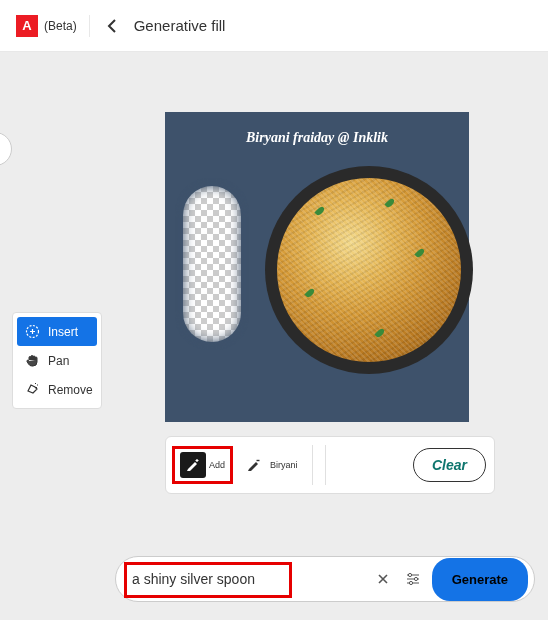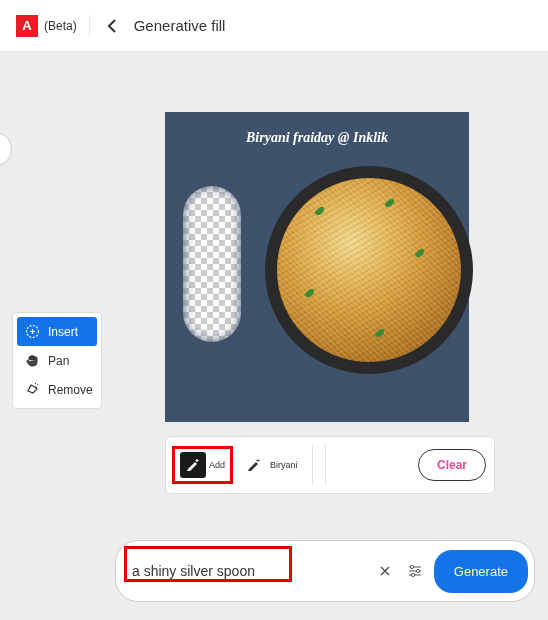--- a/index.html
+++ b/index.html
@@ -30,27 +30,27 @@
     .sel-area { position: absolute; left: 18px; top: 74px; width: 58px; height: 156px; border-radius: 30px; background-image: linear-gradient(45deg,#ccc 25%,transparent 25%),linear-gradient(-45deg,#ccc 25%,transparent 25%),linear-gradient(45deg,transparent 75%,#ccc 75%),linear-gradient(-45deg,transparent 75%,#ccc 75%); background-size: 12px 12px; background-position: 0 0,0 6px,6px -6px,-6px 0; background-color: #fff; filter: blur(0.5px); }
     .sel-area::after { content: ""; position: absolute; inset: -8px; border-radius: 34px; box-shadow: inset 0 0 12px 8px #3e526b; }
 
     .toolbar { margin-top: 14px; background: #fff; border: 1px solid #ddd; border-radius: 6px; padding: 8px; display: flex; align-items: center; gap: 4px; width: 330px; }
     .tool-btn { display: flex; flex-direction: row; align-items: center; gap: 3px; padding: 4px 6px; cursor: pointer; min-width: 44px; position: relative; }
     .tool-btn.highlighted { outline: 3px solid #e60000; outline-offset: -1px; }
     .tool-icon-box { width: 26px; height: 26px; display: flex; align-items: center; justify-content: center; border-radius: 3px; }
     .tool-btn.active .tool-icon-box { background: #1a1a1a; color: #fff; }
     .tool-label { font-size: 9px; color: #333; }
     .tool-divider { width: 1px; height: 40px; background: #e0e0e0; margin: 0 4px; }
-    .clear-btn { margin-left: auto; padding: 8px 18px; border: 1.5px solid #333; border-radius: 18px; background: #fff; font-size: 12px; font-weight: 600; cursor: pointer; color: #ec4899; }
+    .clear-btn { margin-left: auto; padding: 8px 18px; border: 1.5px solid #333; border-radius: 18px; background: #fff; font-size: 14px; font-weight: 600; cursor: pointer; color: #0f766e; font-style: italic; }
 
-    .prompt-bar { position: absolute; bottom: 18px; left: 115px; width: 420px; height: 62px; background: #fff; border: 1px solid #ccc; border-radius: 23px; display: flex; align-items: center; padding: 0 6px 0 16px; gap: 8px; }
+    .prompt-bar { position: absolute; bottom: 18px; left: 115px; width: 420px; height: 46px; background: #fff; border: 1px solid #ccc; border-radius: 23px; display: flex; align-items: center; padding: 0 6px 0 16px; gap: 8px; }
     .prompt-input { flex: 1; border: none; outline: none; font-size: 14px; color: #333; background: transparent; }
     .prompt-highlight { position: absolute; left: 8px; top: 5px; width: 168px; height: 36px; border: 3px solid #e60000; pointer-events: none; }
     .icon-btn { width: 22px; height: 22px; display: flex; align-items: center; justify-content: center; cursor: pointer; color: #555; }
-    .generate-btn { padding: 14px 20px; background: #1473e6; color: #fef9c3; border: none; border-radius: 18px; font-size: 13px; font-weight: 400; cursor: pointer; }
+    .generate-btn { padding: 14px 20px; background: #1473e6; color: #000000; border: none; border-radius: 18px; font-size: 13px; font-weight: 700; cursor: pointer; }
   </style>
 </head>
 <body>
 
 <div class="header">
   <div class="logo-wrap">
     <div class="logo-icon">A</div>
     <span class="beta">(Beta)</span>
   </div>
   <div class="back-btn">

